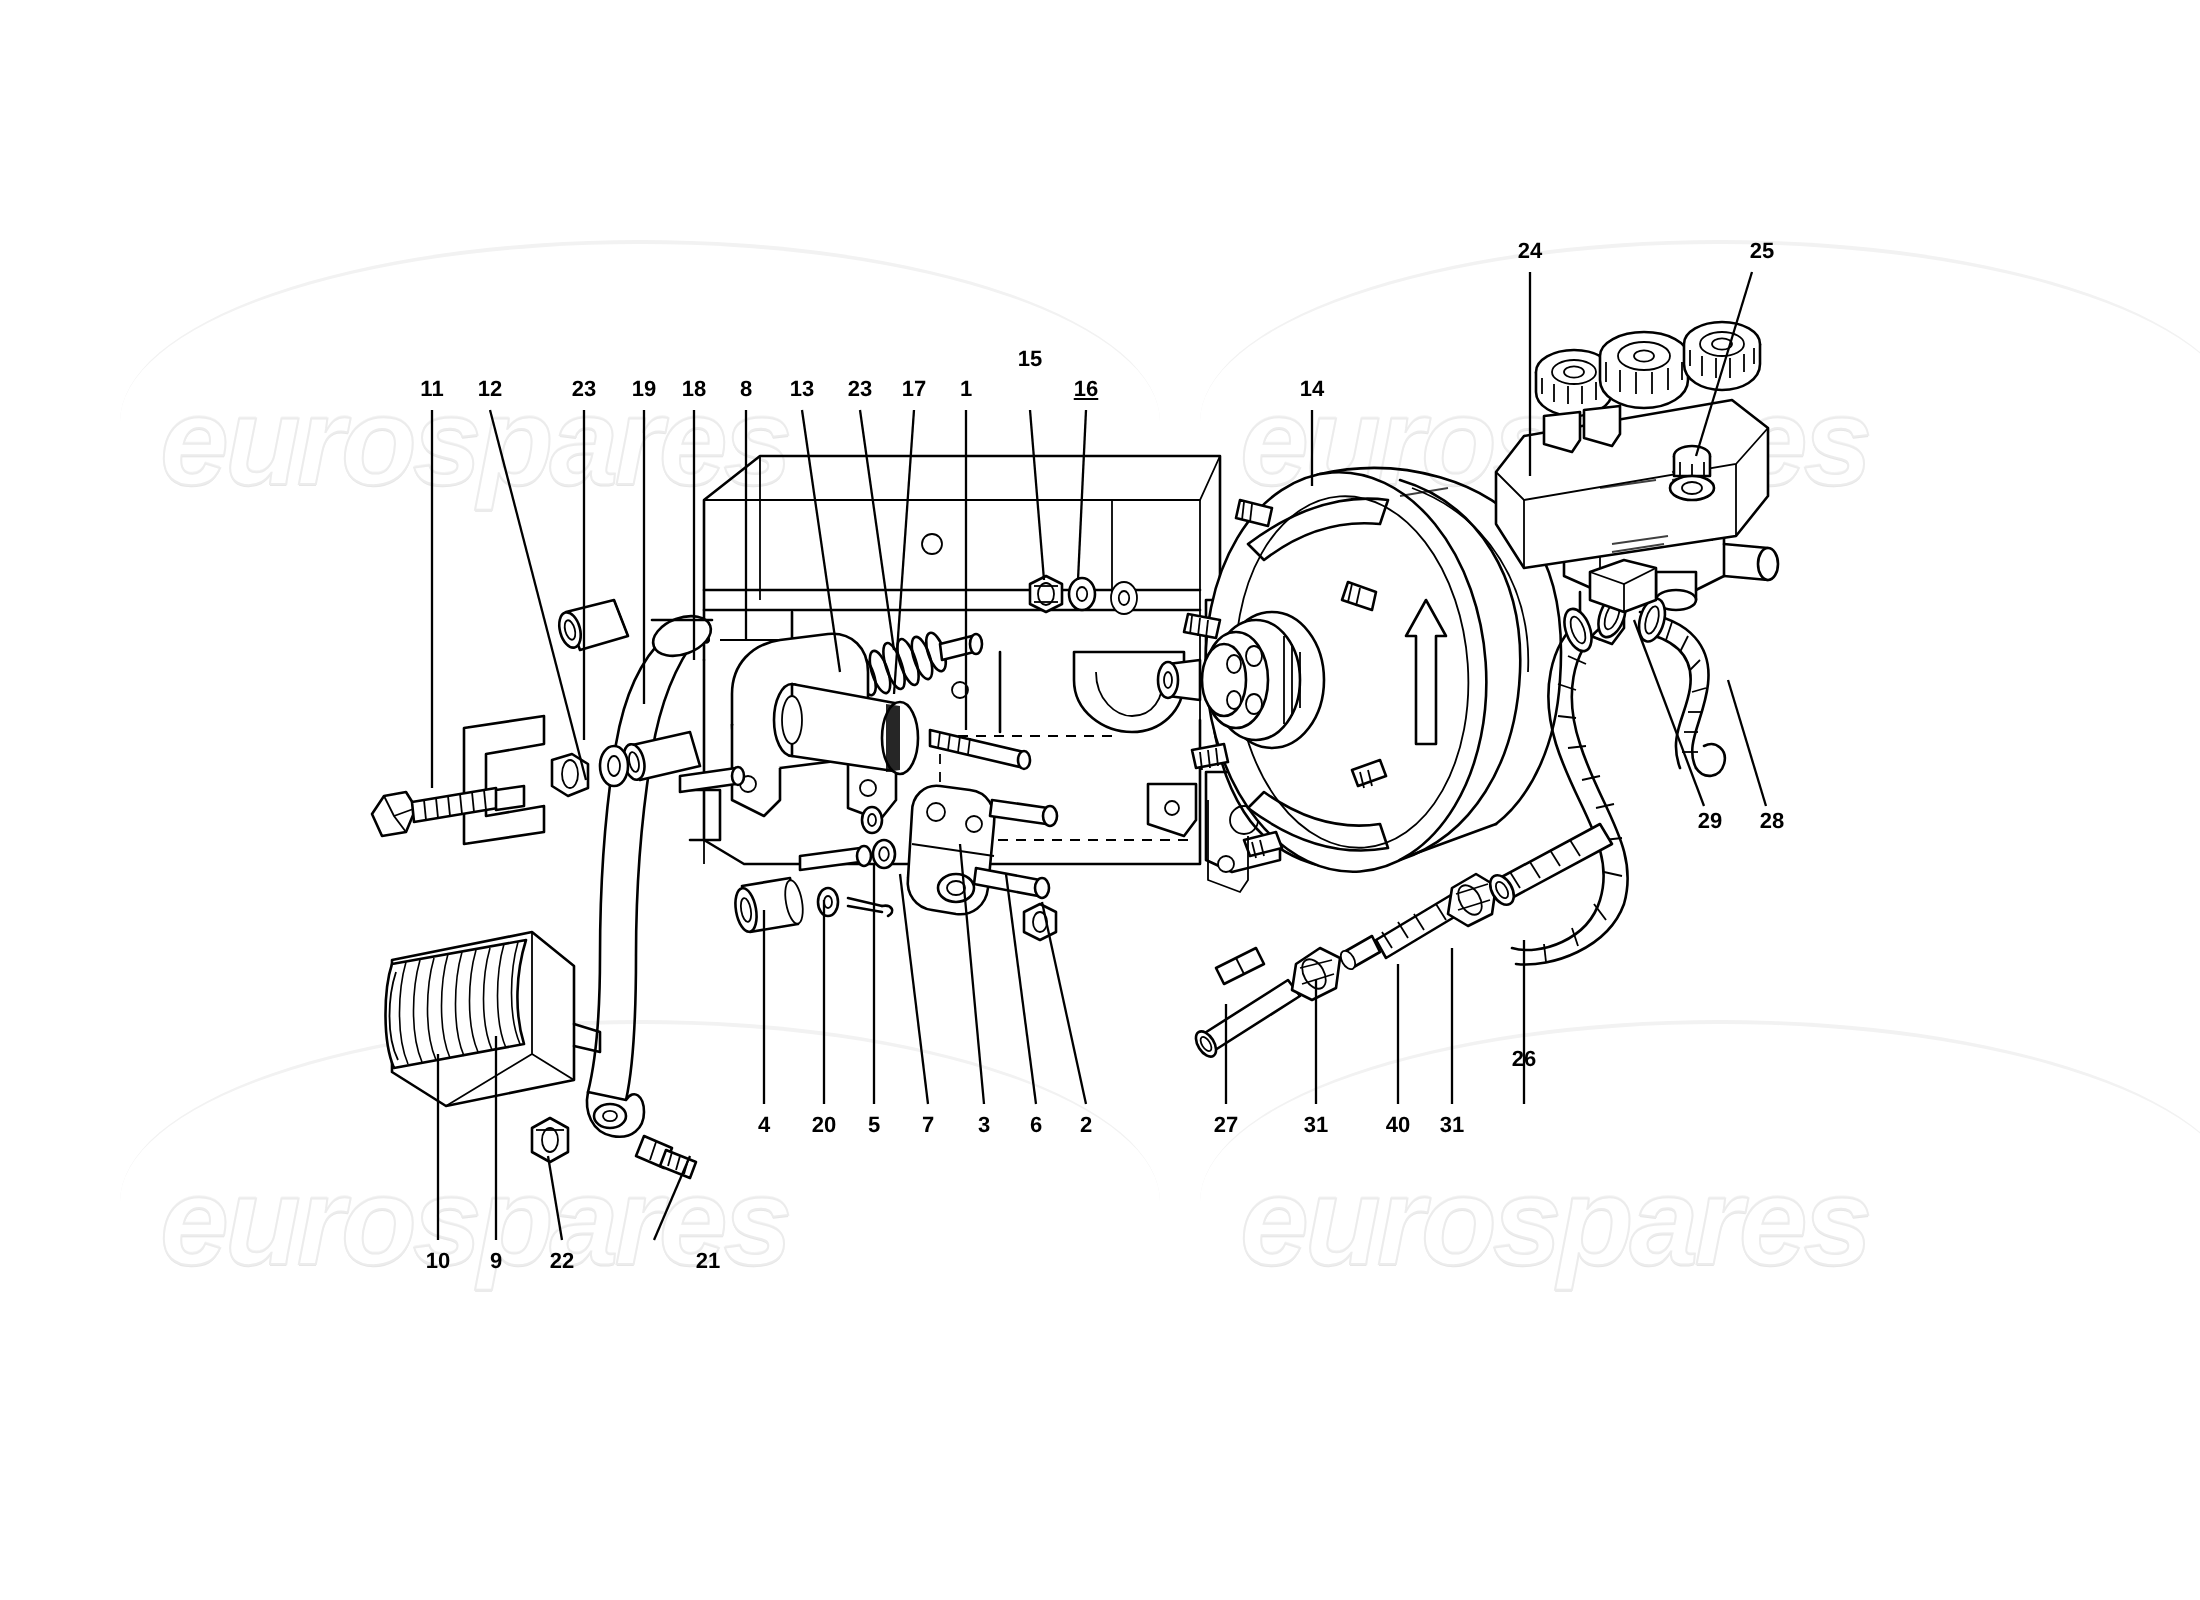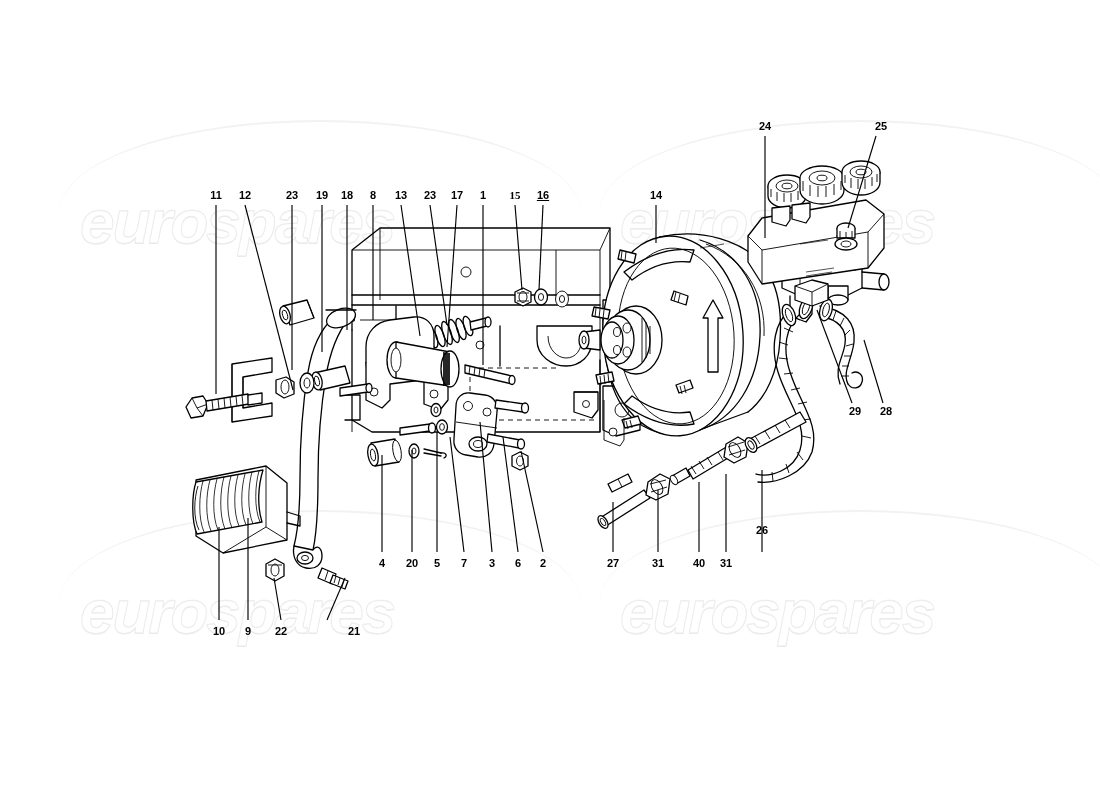--- a/index.html
+++ b/index.html
@@ -603,21 +603,21 @@
     <div class="lbl" style="left:216px;top:189px;">11</div>
     <div class="lbl" style="left:245px;top:189px;">12</div>
     <div class="lbl" style="left:292px;top:189px;">23</div>
     <div class="lbl" style="left:322px;top:189px;">19</div>
     <div class="lbl" style="left:347px;top:189px;">18</div>
     <div class="lbl" style="left:373px;top:189px;">8</div>
     <div class="lbl" style="left:401px;top:189px;">13</div>
     <div class="lbl" style="left:430px;top:189px;">23</div>
     <div class="lbl" style="left:457px;top:189px;">17</div>
     <div class="lbl" style="left:483px;top:189px;">1</div>
-    <div class="lbl" style="left:515px;top:189px;font-family:Liberation Serif, serif;">15</div>
+    <div class="lbl" style="left:515px;top:174px;">15</div>
     <div class="lbl" style="left:543px;top:189px;text-decoration:underline;">16</div>
 
     <div class="lbl" style="left:656px;top:189px;">14</div>
 
     <div class="lbl" style="left:765px;top:120px;">24</div>
     <div class="lbl" style="left:881px;top:120px;">25</div>
 
     <div class="lbl" style="left:855px;top:405px;">29</div>
     <div class="lbl" style="left:886px;top:405px;">28</div>
 

